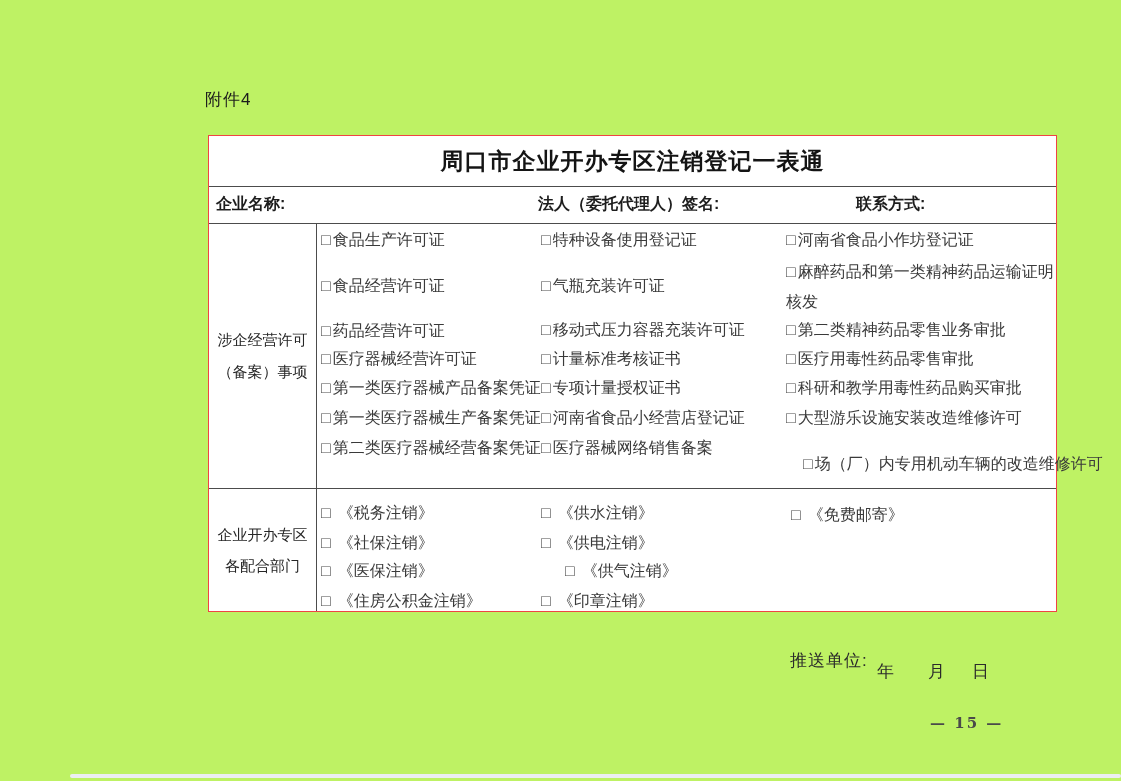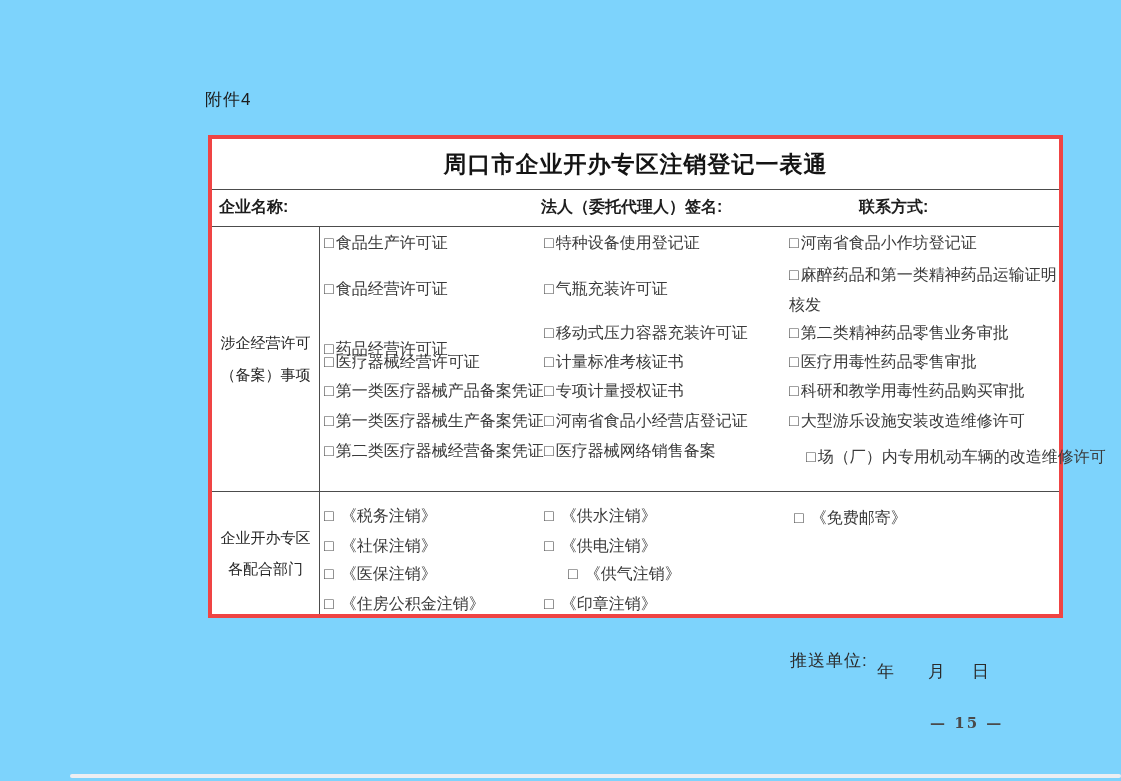--- a/index.html
+++ b/index.html
@@ -1,21 +1,21 @@
 <!DOCTYPE html>
 <html><head>
 <meta charset="utf-8">
 <style>
   html,body{margin:0;padding:0;background:#ffffff;}
   .page{
-    position:relative;width:1121px;height:781px;background:#7dd3fc;
+    position:relative;width:1121px;height:781px;background:#bef264;
     font-family:"Liberation Sans","DejaVu Sans",sans-serif;color:#333;overflow:hidden;
   }
   .attach{position:absolute;left:205px;top:88px;font-size:17px;color:#1c1c1c;letter-spacing:1px;}
-  .sheet{position:absolute;left:208px;top:135px;width:847px;height:475px;border:4px solid #ef4444;background:#fff;}
+  .sheet{position:absolute;left:208px;top:135px;width:847px;height:475px;border:1px solid #ef4444;background:#fff;}
   .hline{position:absolute;left:0;width:847px;height:1px;background:#4c4c4c;}
   .vline{position:absolute;width:1px;background:#4c4c4c;}
   .title-row{position:absolute;left:0;top:0;width:847px;height:50px;display:flex;align-items:center;justify-content:center;}
   .title{font-size:23px;font-weight:bold;color:#141414;letter-spacing:1px;}
   .hdr{position:absolute;top:50px;height:37px;font-size:16px;font-weight:bold;color:#1d1d1d;display:flex;align-items:center;white-space:nowrap;}
   .rowlabel{
     position:absolute;left:0;width:107px;display:flex;flex-direction:column;
     align-items:center;justify-content:center;font-size:15px;color:#262626;line-height:32px;text-align:center;white-space:nowrap;
   }
   .item{position:absolute;font-size:16px;line-height:20px;color:#3a3a3a;white-space:nowrap;}
@@ -48,41 +48,41 @@
 
     <div class="vline" style="left:107px;top:87px;height:388px;"></div>
 
     <div class="rowlabel" style="top:87px;height:265px;">
       <span>涉企经营许可</span>
       <span>（备案）事项</span>
     </div>
 
     <div class="item" style="left:112px;top:94px;"><span class="cb">□</span><span>食品生产许可证</span></div>
     <div class="item" style="left:112px;top:140px;"><span class="cb">□</span><span>食品经营许可证</span></div>
-    <div class="item" style="left:112px;top:200px;"><span class="cb">□</span><span>药品经营许可证</span></div>
+    <div class="item" style="left:112px;top:185px;"><span class="cb">□</span><span>药品经营许可证</span></div>
     <div class="item" style="left:112px;top:213px;"><span class="cb">□</span><span>医疗器械经营许可证</span></div>
     <div class="item" style="left:112px;top:242px;"><span class="cb">□</span><span>第一类医疗器械产品备案凭证</span></div>
     <div class="item" style="left:112px;top:272px;"><span class="cb">□</span><span>第一类医疗器械生产备案凭证</span></div>
     <div class="item" style="left:112px;top:302px;"><span class="cb">□</span><span>第二类医疗器械经营备案凭证</span></div>
 
     <div class="item" style="left:332px;top:94px;"><span class="cb">□</span><span>特种设备使用登记证</span></div>
     <div class="item" style="left:332px;top:140px;"><span class="cb">□</span><span>气瓶充装许可证</span></div>
     <div class="item" style="left:332px;top:184px;"><span class="cb">□</span><span>移动式压力容器充装许可证</span></div>
     <div class="item" style="left:332px;top:213px;"><span class="cb">□</span><span>计量标准考核证书</span></div>
     <div class="item" style="left:332px;top:242px;"><span class="cb">□</span><span>专项计量授权证书</span></div>
     <div class="item" style="left:332px;top:272px;"><span class="cb">□</span><span>河南省食品小经营店登记证</span></div>
     <div class="item" style="left:332px;top:302px;"><span class="cb">□</span><span>医疗器械网络销售备案</span></div>
 
     <div class="item wrapitem" style="left:577px;top:121px;"><span class="cb">□</span><span>麻醉药品和第一类精神药品运输证明核发</span></div>
     <div class="item" style="left:577px;top:94px;"><span class="cb">□</span><span>河南省食品小作坊登记证</span></div>
     <div class="item" style="left:577px;top:184px;"><span class="cb">□</span><span>第二类精神药品零售业务审批</span></div>
     <div class="item" style="left:577px;top:213px;"><span class="cb">□</span><span>医疗用毒性药品零售审批</span></div>
     <div class="item" style="left:577px;top:242px;"><span class="cb">□</span><span>科研和教学用毒性药品购买审批</span></div>
     <div class="item" style="left:577px;top:272px;"><span class="cb">□</span><span>大型游乐设施安装改造维修许可</span></div>
-    <div class="item" style="left:577px;top:308px;padding-left:17px;"><span class="cb">□</span><span>场（厂）内专用机动车辆的改造维修许可</span></div>
+    <div class="item" style="left:577px;top:318px;padding-left:17px;"><span class="cb">□</span><span>场（厂）内专用机动车辆的改造维修许可</span></div>
 
     <div class="hline" style="top:352px;"></div>
 
     <div class="rowlabel" style="top:352px;height:123px;line-height:31px;">
       <span>企业开办专区</span>
       <span>各配合部门</span>
     </div>
 
     <div class="item sec2" style="left:112px;top:367px;"><span class="cb">□</span><span>《税务注销》</span></div>
     <div class="item sec2" style="left:112px;top:397px;"><span class="cb">□</span><span>《社保注销》</span></div>

